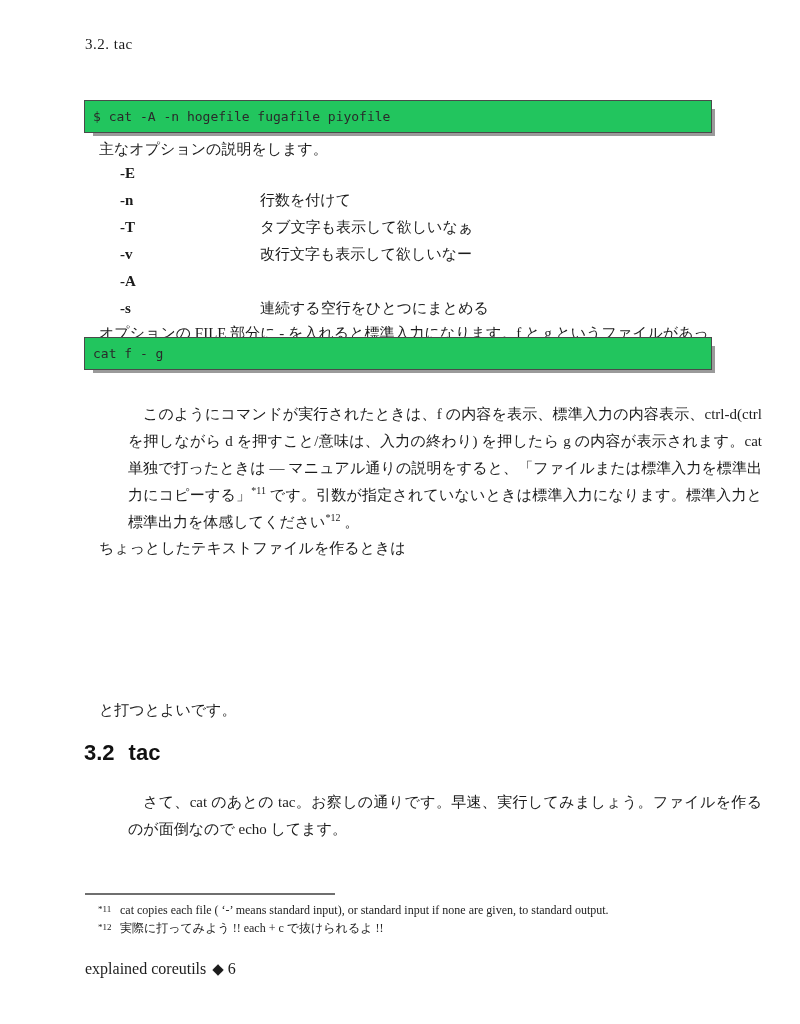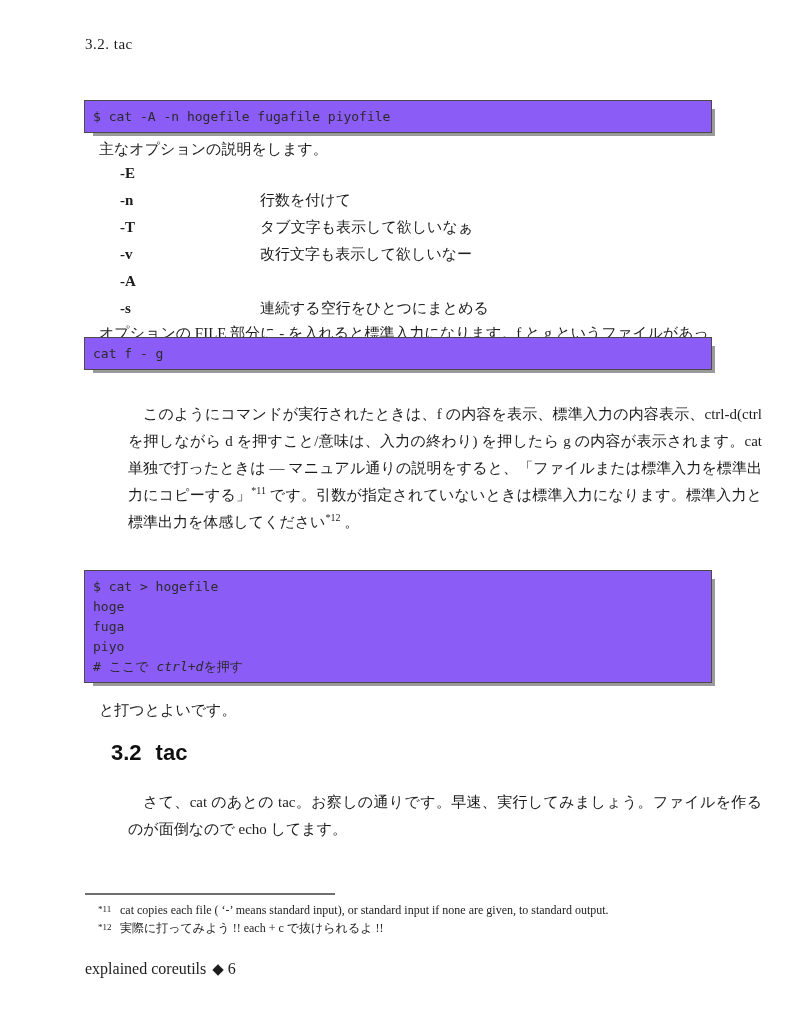--- a/index.html
+++ b/index.html
@@ -17,21 +17,21 @@
   .abs { position: absolute; }
   .running-header {
     left: 85px; top: 36px;
     font-size: 15px;
     letter-spacing: 0.5px;
   }
   .codebox {
     left: 84px;
     width: 628px;
     border: 1px solid #4a4a4a;
-    background: #8b5cf6;
+    background: #22c55e;
     box-shadow: 6px 6px 0 -3px #9a9a9a;
     padding: 6px 8px 5px 8px;
   }
   .codeline {
     font-family: "DejaVu Sans Mono", "Liberation Mono", monospace;
     font-size: 13px;
     line-height: 20px;
     color: #2a2a2a;
     white-space: pre;
   }
@@ -63,21 +63,20 @@
     font-weight: bold;
     flex: 0 0 140px;
   }
   .opt-desc { flex: 1; }
   .section-heading {
     left: 84px; top: 740px;
     font-family: "Liberation Sans", sans-serif;
     font-weight: bold;
     font-size: 22px;
     color: #111;
-    margin-left: 27px;
   }
   .section-heading .num { margin-right: 14px; }
   .fn-rule {
     left: 85px; top: 893px;
     width: 250px; height: 2px;
     background: #6f6f6f;
   }
   .footnotes {
     left: 98px; top: 901px;
     width: 616px;
@@ -143,28 +142,22 @@
   </div>
 
   <p class="abs body-p" style="top:320px;">オプションの FILE 部分に - を入れると標準入力になります。f と g というファイルがあって、</p>
 
   <div class="abs codebox" style="top:337px;">
     <div class="codeline">cat f - g</div>
   </div>
 
   <p class="abs body-p justify" style="top:401px;"><span>このようにコマンドが実行されたときは、f の内容を表示、標準入力の内容表示、ctrl-d(ctrl を押しながら d を押すこと/意味は、入力の終わり) を押したら g の内容が表示されます。cat 単独で打ったときは — マニュアル通りの説明をすると、「ファイルまたは標準入力を標準出力にコピーする」</span><sup class="fnref">*11</sup><span> です。引数が指定されていないときは標準入力になります。標準入力と標準出力を体感してください</span><sup class="fnref">*12</sup><span> 。</span></p>
 
+  <p class="abs body-p" style="top:535px;">ちょっとしたテキストファイルを作るときは</p>
 
-  <div class="abs codebox" style="top:570px;">
-    <div class="codeline">$ cat &gt; hogefile</div>
-    <div class="codeline">hoge</div>
-    <div class="codeline">fuga</div>
-    <div class="codeline">piyo</div>
-    <div class="codeline"><span># ここで </span><span class="em">ctrl+d</span><span>を押す</span></div>
-  </div>
 
   <p class="abs body-p" style="top:697px;">と打つとよいです。</p>
 
   <div class="abs section-heading">
     <span class="num">3.2</span><span>tac</span>
   </div>
 
   <p class="abs body-p justify" style="top:789px;">さて、cat のあとの tac。お察しの通りです。早速、実行してみましょう。ファイルを作るのが面倒なので echo してます。</p>
 
   <div class="abs fn-rule"></div>

